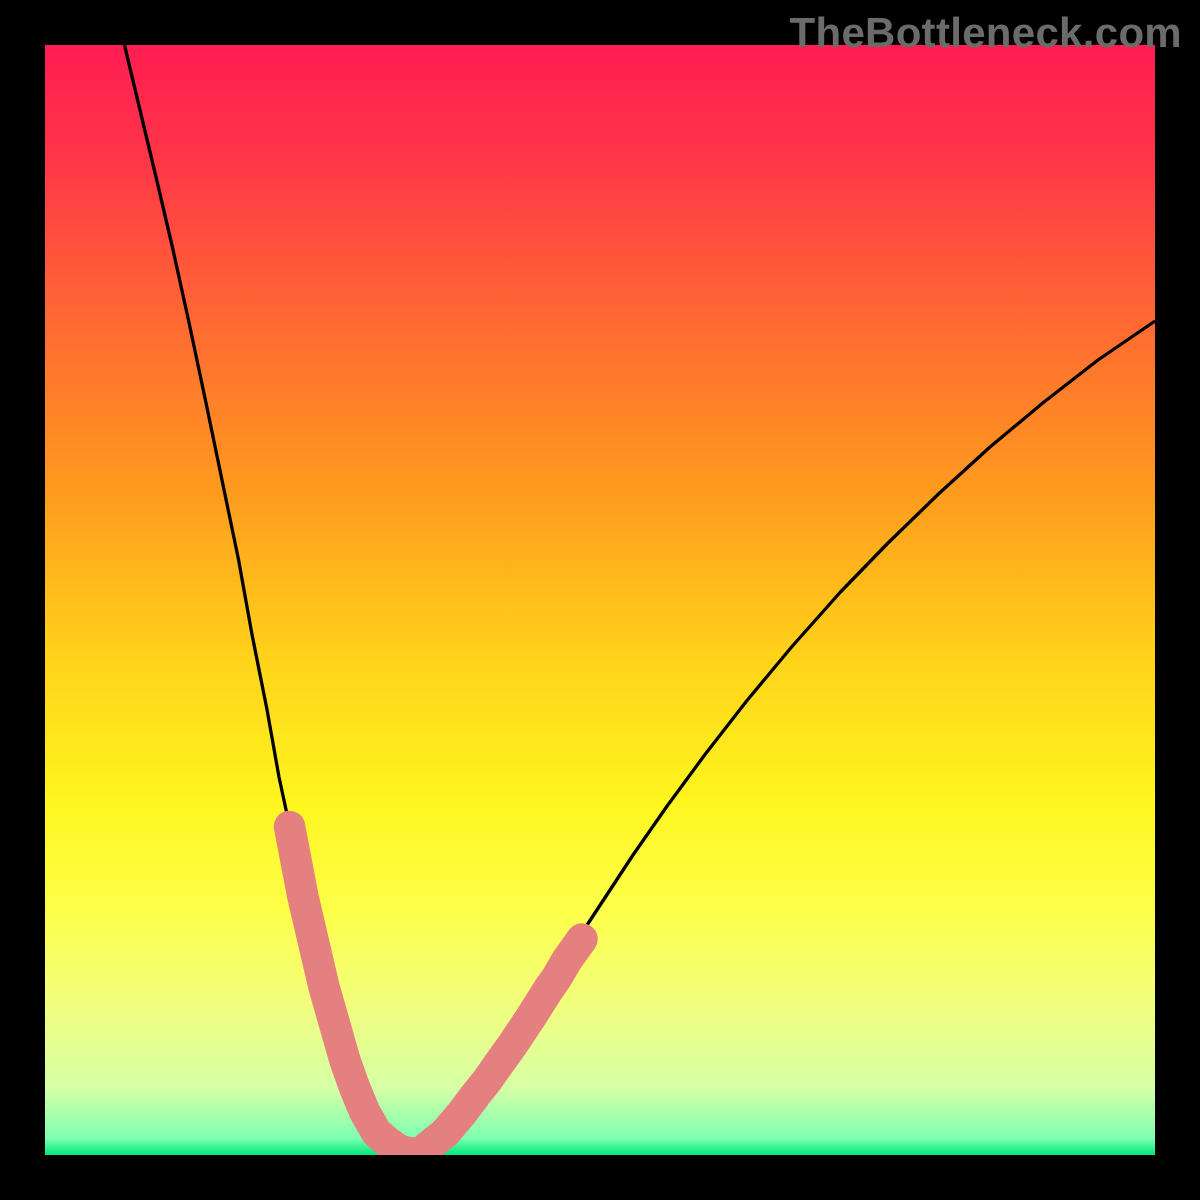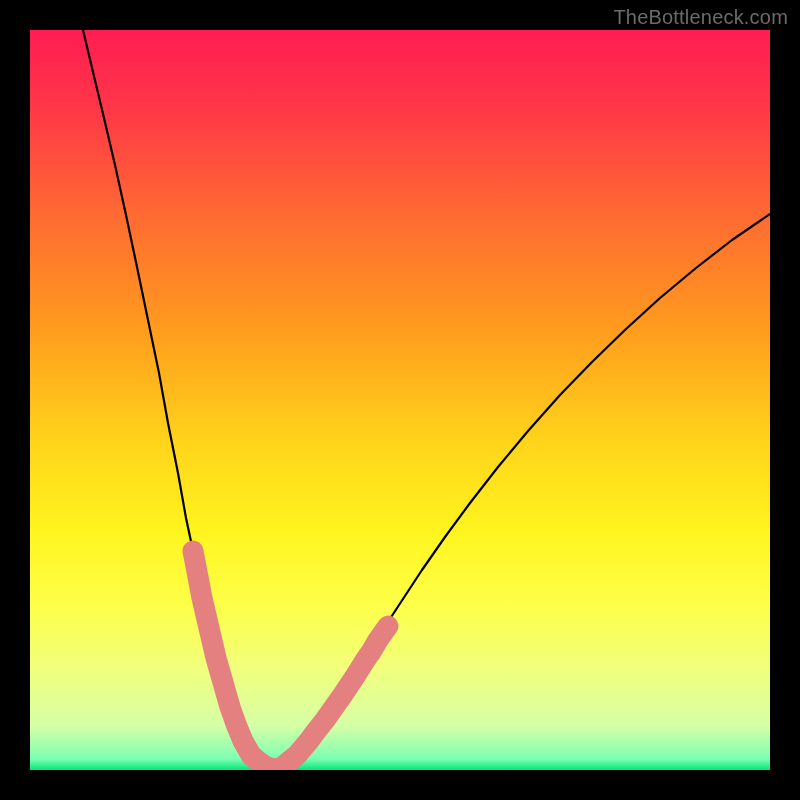--- a/index.html
+++ b/index.html
@@ -14,22 +14,22 @@
     position: relative;
     width: 800px;
     height: 800px;
     background: #000;
   }
   .watermark {
     position: absolute;
     top: 6px;
     right: 12px;
     font-family: Arial, Helvetica, sans-serif;
-    font-size: 20px;
-    font-weight: 400;
+    font-size: 28px;
+    font-weight: 700;
     color: #6b6b6b;
     letter-spacing: 0.2px;
     z-index: 20;
     user-select: none;
   }
   .plot {
     position: absolute;
     left: 30px;
     top: 30px;
     width: 740px;

